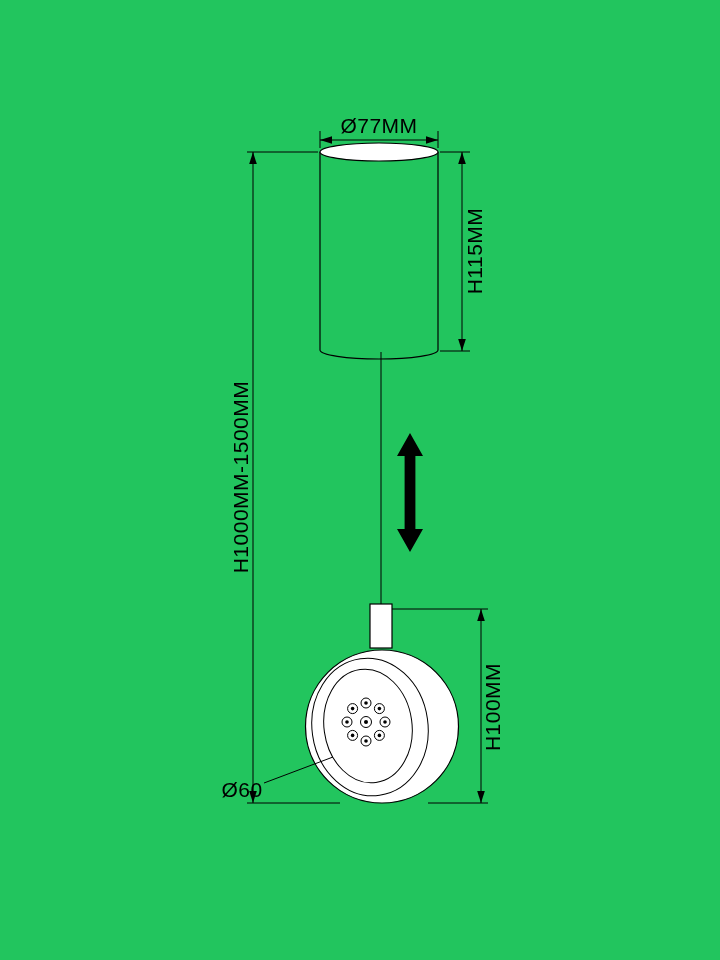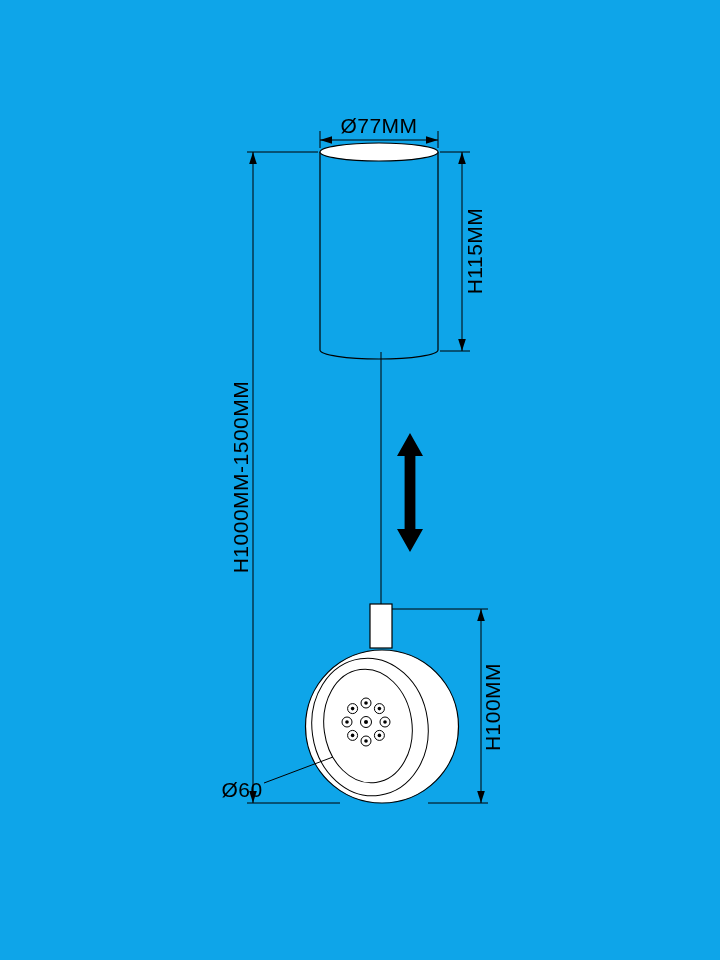--- a/index.html
+++ b/index.html
@@ -4,21 +4,21 @@
 <style>
   html, body {
     margin: 0;
     padding: 0;
     background: #ffffff;
   }
   .stage {
     position: relative;
     width: 720px;
     height: 960px;
-    background: #0ea5e9;
+    background: #22c55e;
     overflow: hidden;
   }
   svg {
     position: absolute;
     top: 0;
     left: 0;
   }
   svg text {
     font-family: "Liberation Sans", sans-serif;
     font-size: 21px;

